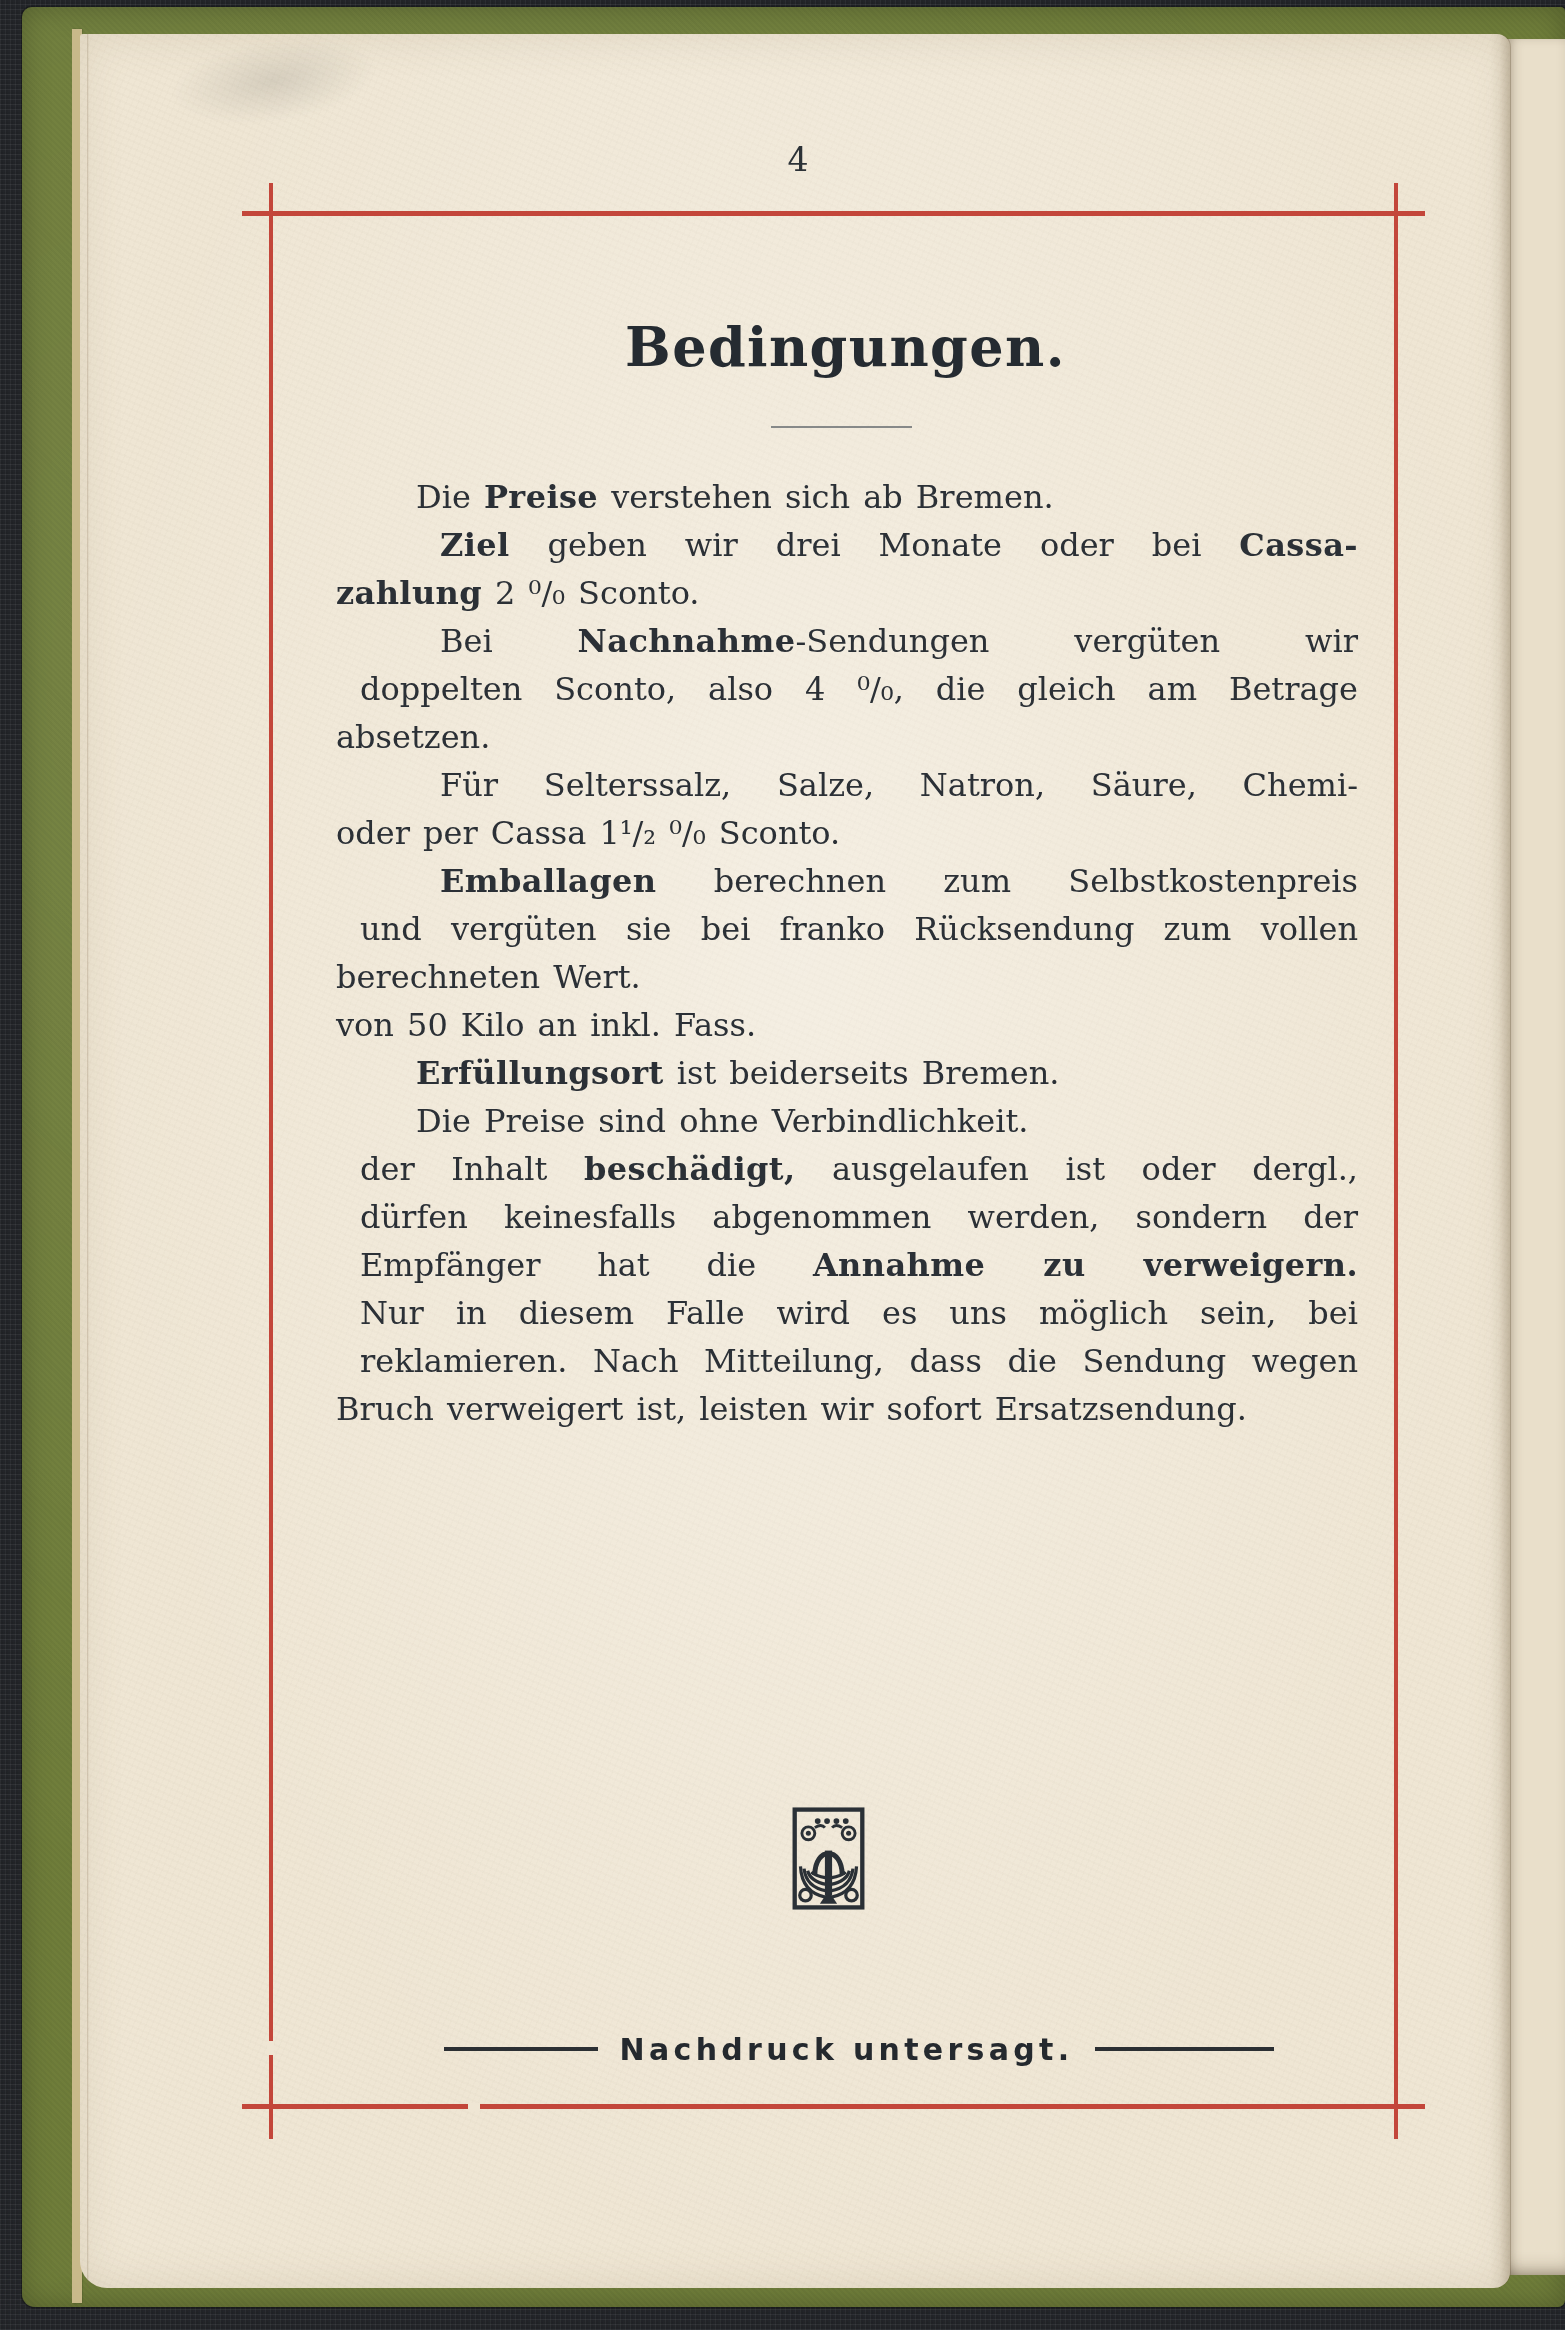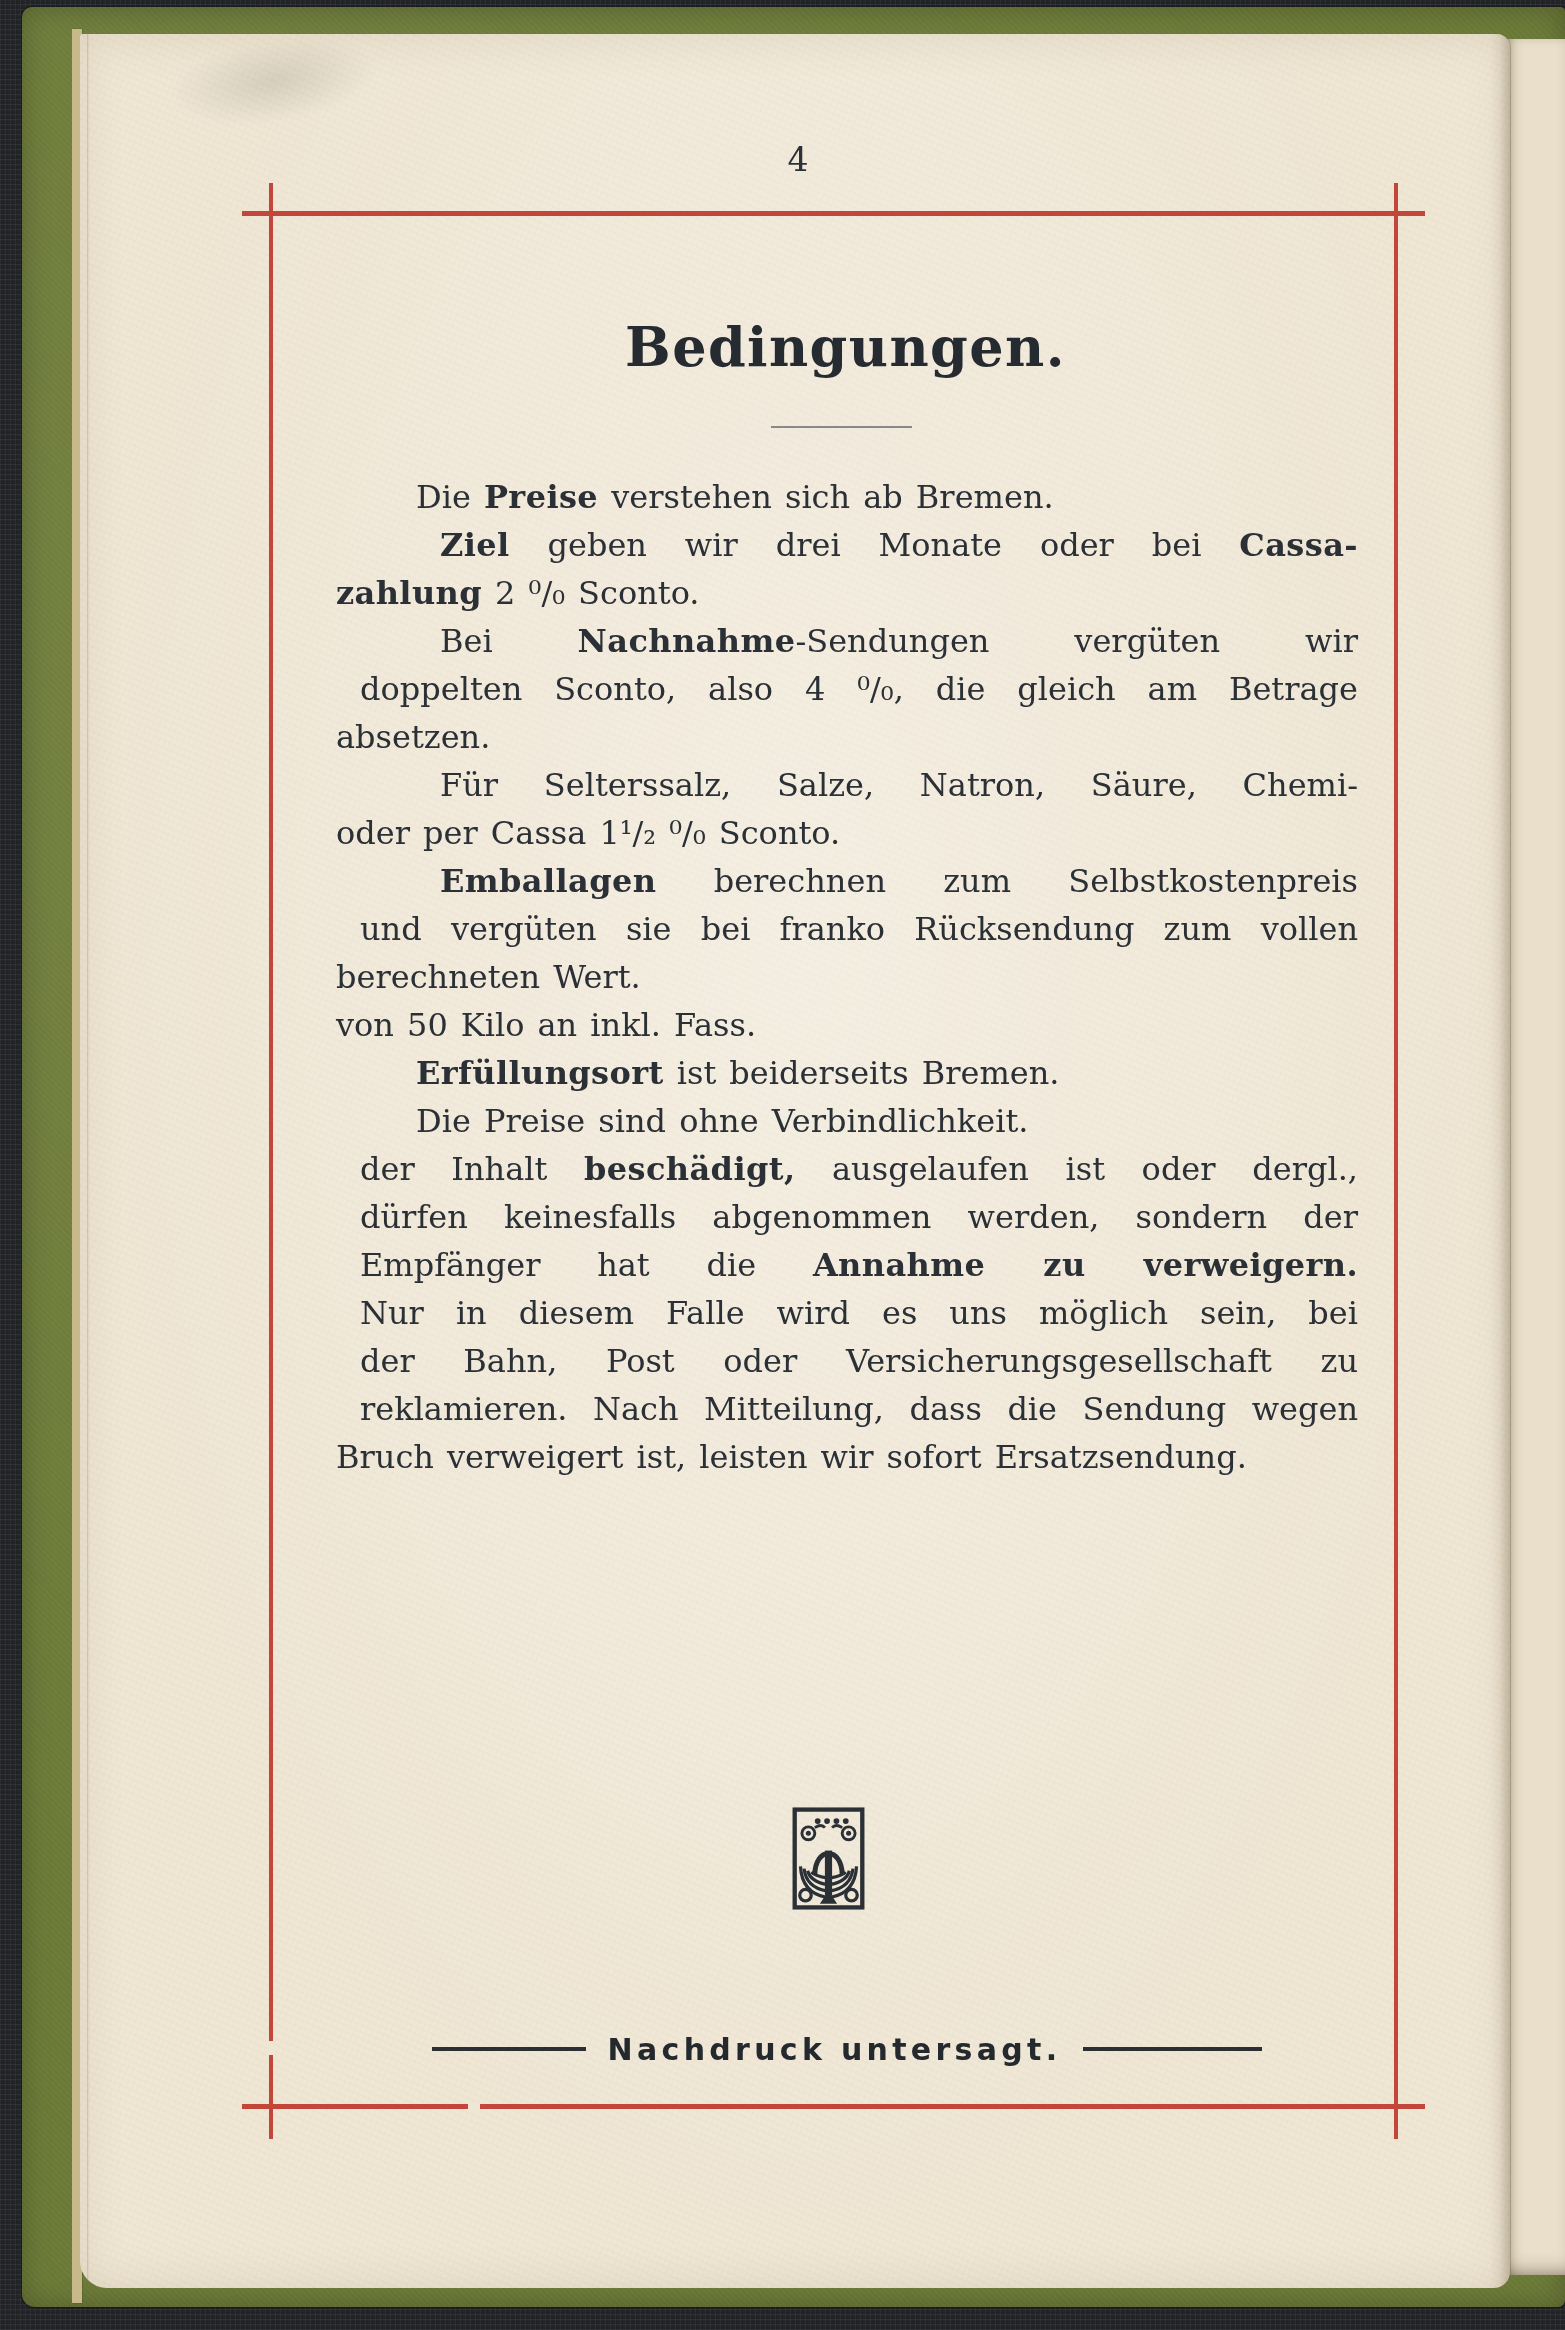--- a/index.html
+++ b/index.html
@@ -95,21 +95,21 @@
     font-size:32px;color:var(--ink,#2b3036);word-spacing:2.9px;
   }
   .line{height:48px;line-height:48px;text-align:justify;text-align-last:left;}
   .line.j{text-align-last:justify;margin-left:24px;}
   .line.ind{padding-left:80px;}
   .line strong{font-weight:bold;letter-spacing:0.4px;}
 
   .emblem{position:absolute;left:711px;top:1772px;width:75px;height:105px;}
 
   .footer{
-    position:absolute;left:256px;top:1990px;width:1022px;height:50px;
+    position:absolute;left:268px;top:1990px;width:1022px;height:50px;
     display:flex;align-items:center;justify-content:center;gap:21.5px;
   }
   .footer .rule{height:3.6px;background:#2b2f33;}
   .footer .rule.l{width:154px;}
   .footer .rule.r{width:179px;}
   .footer .ftext{
     font-family:"DejaVu Sans", sans-serif;font-weight:bold;
     font-size:30px;letter-spacing:4.3px;color:#24292e;white-space:nowrap;
   }
 </style>
@@ -149,21 +149,20 @@
         <div class="line j ind"><strong>Emballagen</strong><span> berechnen zum Selbstkostenpreis</span></div>
         <div class="line j"><span>und vergüten sie bei franko Rücksendung zum vollen</span></div>
         <div class="line"><span>berechneten Wert.</span></div>
         <div class="line"><span>von 50 Kilo an inkl. Fass.</span></div>
         <div class="line ind"><strong>Erfüllungsort</strong><span> ist beiderseits Bremen.</span></div>
         <div class="line ind"><span>Die Preise sind ohne Verbindlichkeit.</span></div>
         <div class="line j"><span>der Inhalt </span><strong>beschädigt,</strong><span> ausgelaufen ist oder dergl.,</span></div>
         <div class="line j"><span>dürfen keinesfalls abgenommen werden, sondern der</span></div>
         <div class="line j"><span>Empfänger hat die </span><strong>Annahme zu verweigern.</strong></div>
         <div class="line j"><span>Nur in diesem Falle wird es uns möglich sein, bei</span></div>
-        <div class="line j"><span>der Bahn, Post oder Versicherungsgesellschaft zu</span></div>
         <div class="line j"><span>reklamieren. Nach Mitteilung, dass die Sendung wegen</span></div>
         <div class="line"><span>Bruch verweigert ist, leisten wir sofort Ersatzsendung.</span></div>
       </div>
 
     <svg class="emblem" viewBox="0 0 104 146" fill="none" stroke="#2a3036">
       <rect x="5" y="5" width="94" height="136" stroke-width="6"></rect>
       <g fill="#2a3036" stroke="none">
         <circle cx="37" cy="21" r="4"></circle>
           <circle cx="50" cy="21" r="4"></circle>
         <circle cx="63" cy="21" r="4"></circle>

